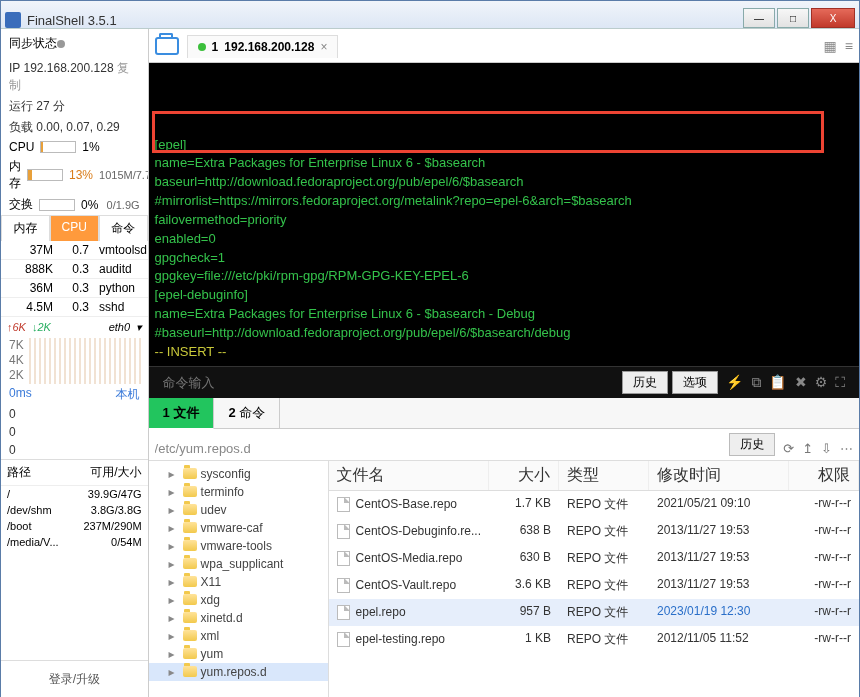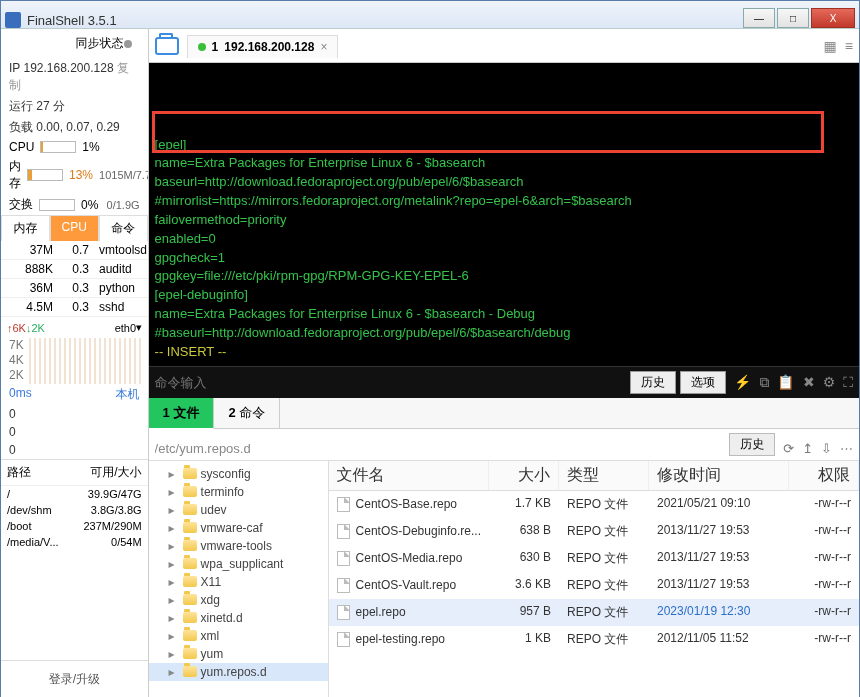--- a/index.html
+++ b/index.html
@@ -11,40 +11,40 @@
 .titlebar .icon { width: 16px; height: 16px; margin-right: 6px; background: #3a6dbb; border-radius: 2px; }
 .titlebar .title { color: #333; font-size: 13px; filter: blur(0px); }
 .titlebar .spacer { flex: 1; }
 .win-btn { width: 32px; height: 20px; border: 1px solid #8aa; margin-left: 2px; display: flex; align-items: center; justify-content: center; font-size: 10px; background: linear-gradient(#f7f7f7,#e2e2e2); cursor: pointer; }
 .win-close { background: linear-gradient(#e56a5a,#c1392b); color: #fff; border-color: #a03025; width: 44px; }
 
 .body-area { display: flex; height: 669px; }
 
 
 .left-panel { width: 165px; border-right: 1px solid #ccc; background: #fff; display: flex; flex-direction: column; overflow: hidden; }
-.sync-row { display: flex; align-items: center; padding: 6px 16px; gap: 0; justify-content: flex-end; }
+.sync-row { display: flex; align-items: center; padding: 6px 8px; gap: 0; }
 .dot-gray { width: 8px; height: 8px; border-radius: 50%; background: #999; }
 .pad8 { padding: 2px 8px; color: #333; }
 .gray { color: #999; }
 .orange { color: #d97c1a; }
 .barrow { display: flex; align-items: center; padding: 2px 8px; gap: 6px; }
 .meter { flex: 0 0 36px; height: 12px; border: 1px solid #bbb; position: relative; background: #fff; }
 .meter-fill { position: absolute; left: 0; top: 0; bottom: 0; background: #e8a03a; }
 .val-right { margin-left: auto; color: #666; font-size: 11px; }
 
 .tab-head { display: flex; }
 .tab-head .tab { flex: 1; text-align: center; padding: 4px 0; border: 1px solid #ddd; border-bottom: none; font-size: 12px; cursor: pointer; }
 .tab-head .tab.active { background: #ff9a3c; color: #fff; }
 .proc-table { font-size: 12px; }
 .proc-table .row { display: flex; padding: 2px 0; border-bottom: 1px solid #eee; }
 .proc-table .c1 { width: 60px; text-align: right; padding-right: 8px; }
 .proc-table .c2 { width: 36px; text-align: right; padding-right: 8px; }
 .proc-table .c3 { flex: 1; text-align: left; padding-left: 2px; }
 
-.net-row { display: flex; align-items: flex-end; padding: 4px 6px; font-size: 11px; }
+.net-row { display: flex; align-items: flex-start; gap: 6px; padding: 4px 6px; font-size: 11px; font-style: italic; }
 .up { color: #c0392b; }
 .down { color: #27ae60; }
 .spark { height: 46px; background: repeating-linear-gradient(90deg, rgba(200,140,80,.25) 0 2px, transparent 2px 5px); margin: 0 6px; position: relative; }
 
 .ping-row { display: flex; padding: 2px 8px; color: #3a7ad9; }
 .ping-row .r { margin-left: auto; }
 
 .path-head { display: flex; padding: 4px 6px; border-top: 1px solid #ddd; border-bottom: 1px solid #eee; }
 .path-head .h1 { flex: 1; }
 .path-head .h2 { width: 80px; text-align: right; }
@@ -63,21 +63,21 @@
 .sess-tab { display: flex; align-items: center; gap: 6px; padding: 4px 10px; border: 1px solid #ddd; border-bottom: none; background: #fafafa; position: relative; top: 1px; }
 .green-dot { width: 8px; height: 8px; border-radius: 50%; background: #3bbf3b; }
 .close-x { color: #888; cursor: pointer; }
 .strip-icons { margin-left: auto; display: flex; gap: 8px; color: #888; }
 .strip-icons span { cursor: pointer; font-size: 14px; }
 
 .terminal { background: #000; color: #34c24b; font-family: "Consolas", monospace; font-size: 13px; padding: 16px 6px 4px; white-space: pre; line-height: 1.45; flex: 0 0 auto; position: relative; overflow: hidden; }
 .term-line { }
 .term-yellow { color: #c9c93a; }
 .hl-box { position: absolute; border: 3px solid #e43; }
-.cmd-bar { display: flex; align-items: center; background: #111; border-top: 1px solid #333; padding: 4px 6px; }
+.cmd-bar { display: flex; align-items: center; background: #111; border-top: 1px solid #333; padding: 4px 14px; }
 .cmd-input { flex: 1; background: transparent; border: none; color: #aaa; outline: none; font-size: 13px; }
 .cmd-btn { background: #eee; border: 1px solid #999; padding: 2px 10px; margin-left: 4px; font-size: 12px; cursor: pointer; }
 .cmd-icons { display: flex; gap: 8px; margin-left: 8px; color: #5fb05f; font-size: 14px; }
 .cmd-icons .g { color: #888; }
 
 .fm-tabs { display: flex; border-bottom: 1px solid #ccc; background: #f7f7f7; }
 .fm-tab { padding: 6px 14px; border-right: 1px solid #ccc; cursor: pointer; font-size: 13px; }
 .fm-tab.active { background: #22c55e; border-bottom: 1px solid #fff; margin-bottom: -1px; font-weight: 600; }
 
 .fm-crumb { display: flex; align-items: flex-end; padding: 4px 6px; border-bottom: 1px solid #ddd; color: #888; }

